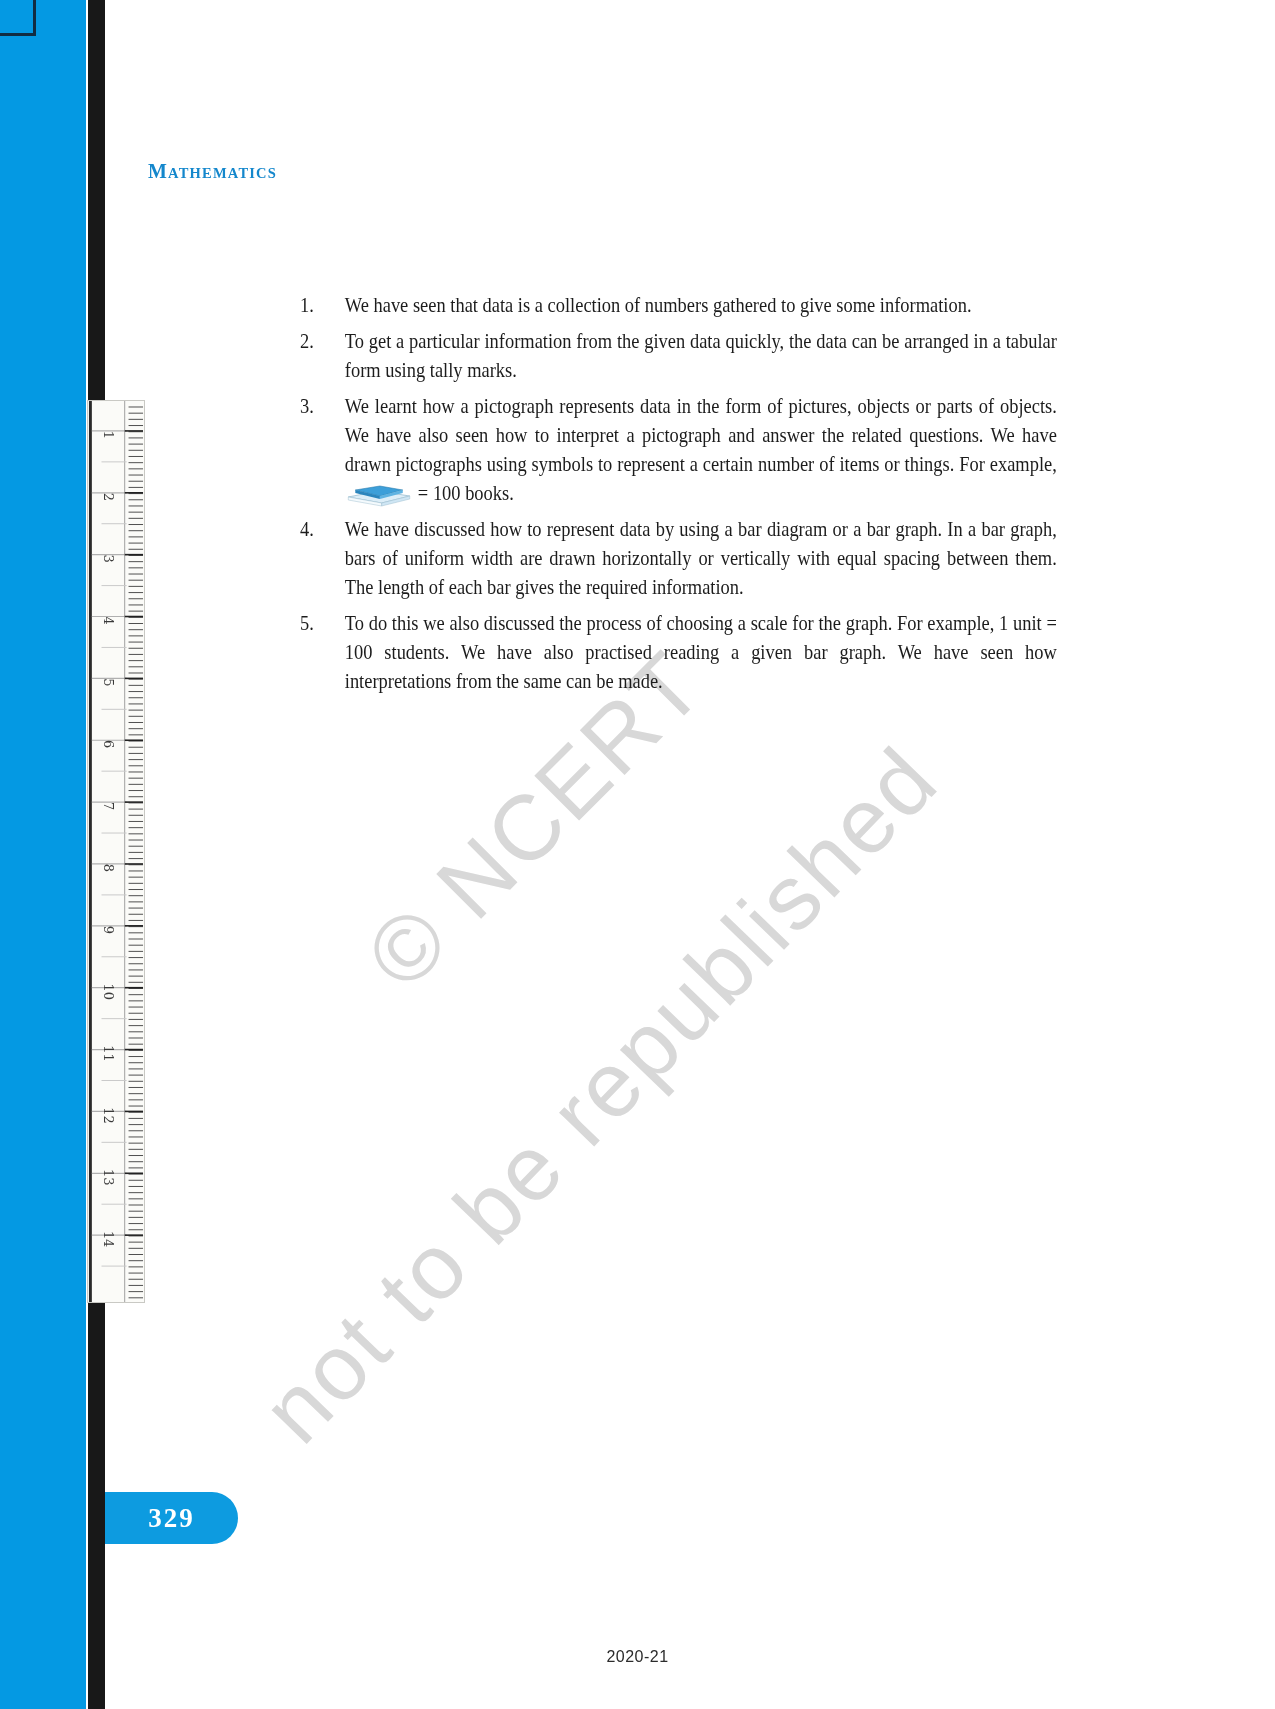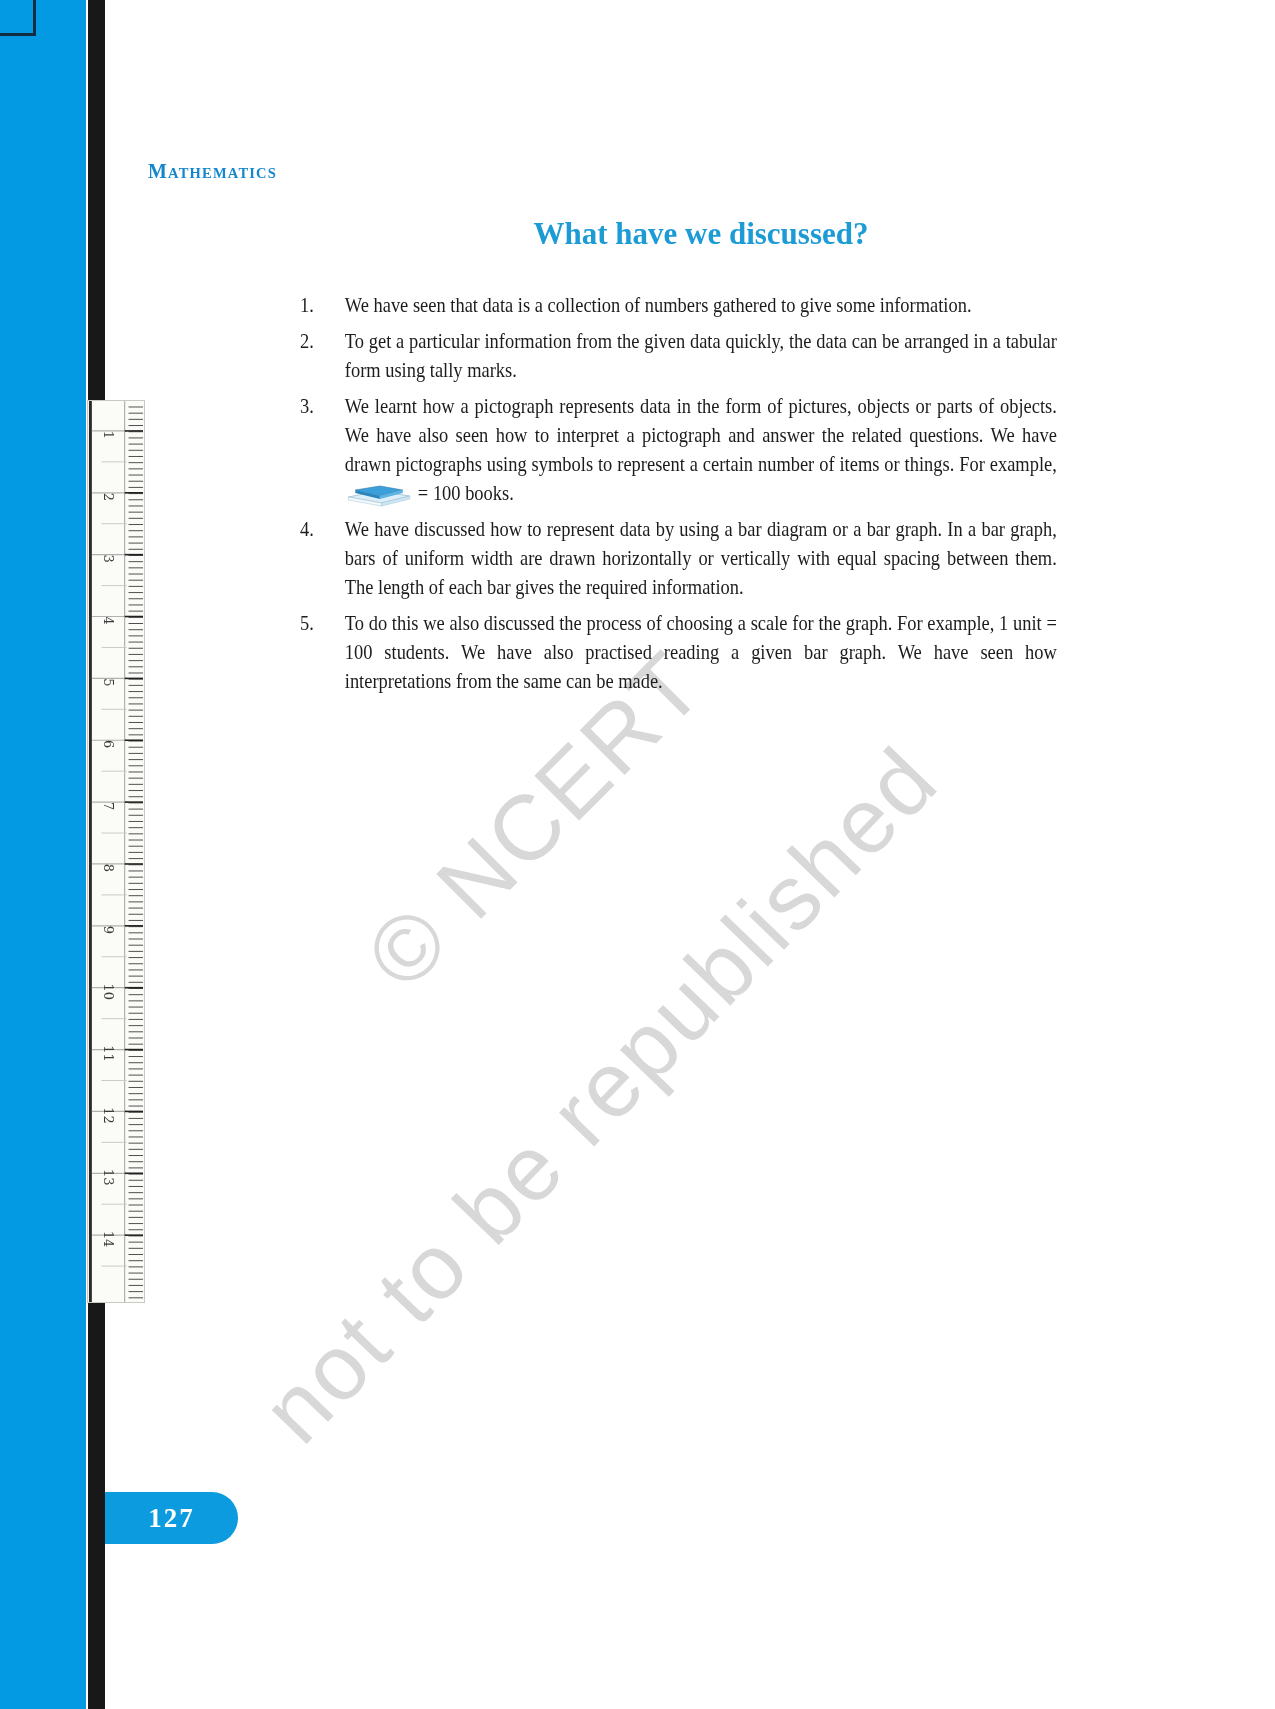--- a/index.html
+++ b/index.html
@@ -285,21 +285,20 @@
       </svg>
   </div>
 
   <div class="watermark">
     <div class="wm wm1">© NCERT</div>
     <div class="wm wm2">not to be republished</div>
   </div>
 
   <div class="doc-header">Mathematics</div>
 
-  <h1 class="doc-title">What have we discussed?</h1>
 
   <div class="summary-list">
 
     <div class="list-item">
       <span class="list-item-number">1.</span>
       <span class="list-item-text">We have seen that data is a collection of numbers gathered to give some information.</span>
     </div>
 
     <div class="list-item">
       <span class="list-item-number">2.</span>
@@ -323,16 +322,17 @@
       <span class="list-item-text">We have discussed how to represent data by using a bar diagram or a bar graph. In a bar graph, bars of uniform width are drawn horizontally or vertically with equal spacing between them. The length of each bar gives the required information.</span>
     </div>
 
     <div class="list-item">
       <span class="list-item-number">5.</span>
       <span class="list-item-text">To do this we also discussed the process of choosing a scale for the graph. For example, 1 unit = 100 students. We have also practised reading a given bar graph. We have seen how interpretations from the same can be made.</span>
     </div>
 
   </div>
 
-  <div class="page-badge">127</div>
-
+  <div class="page-badge">329</div>
+
+  <div class="footer-year">2020-21</div>
 
 </div>
 
 </body></html>

